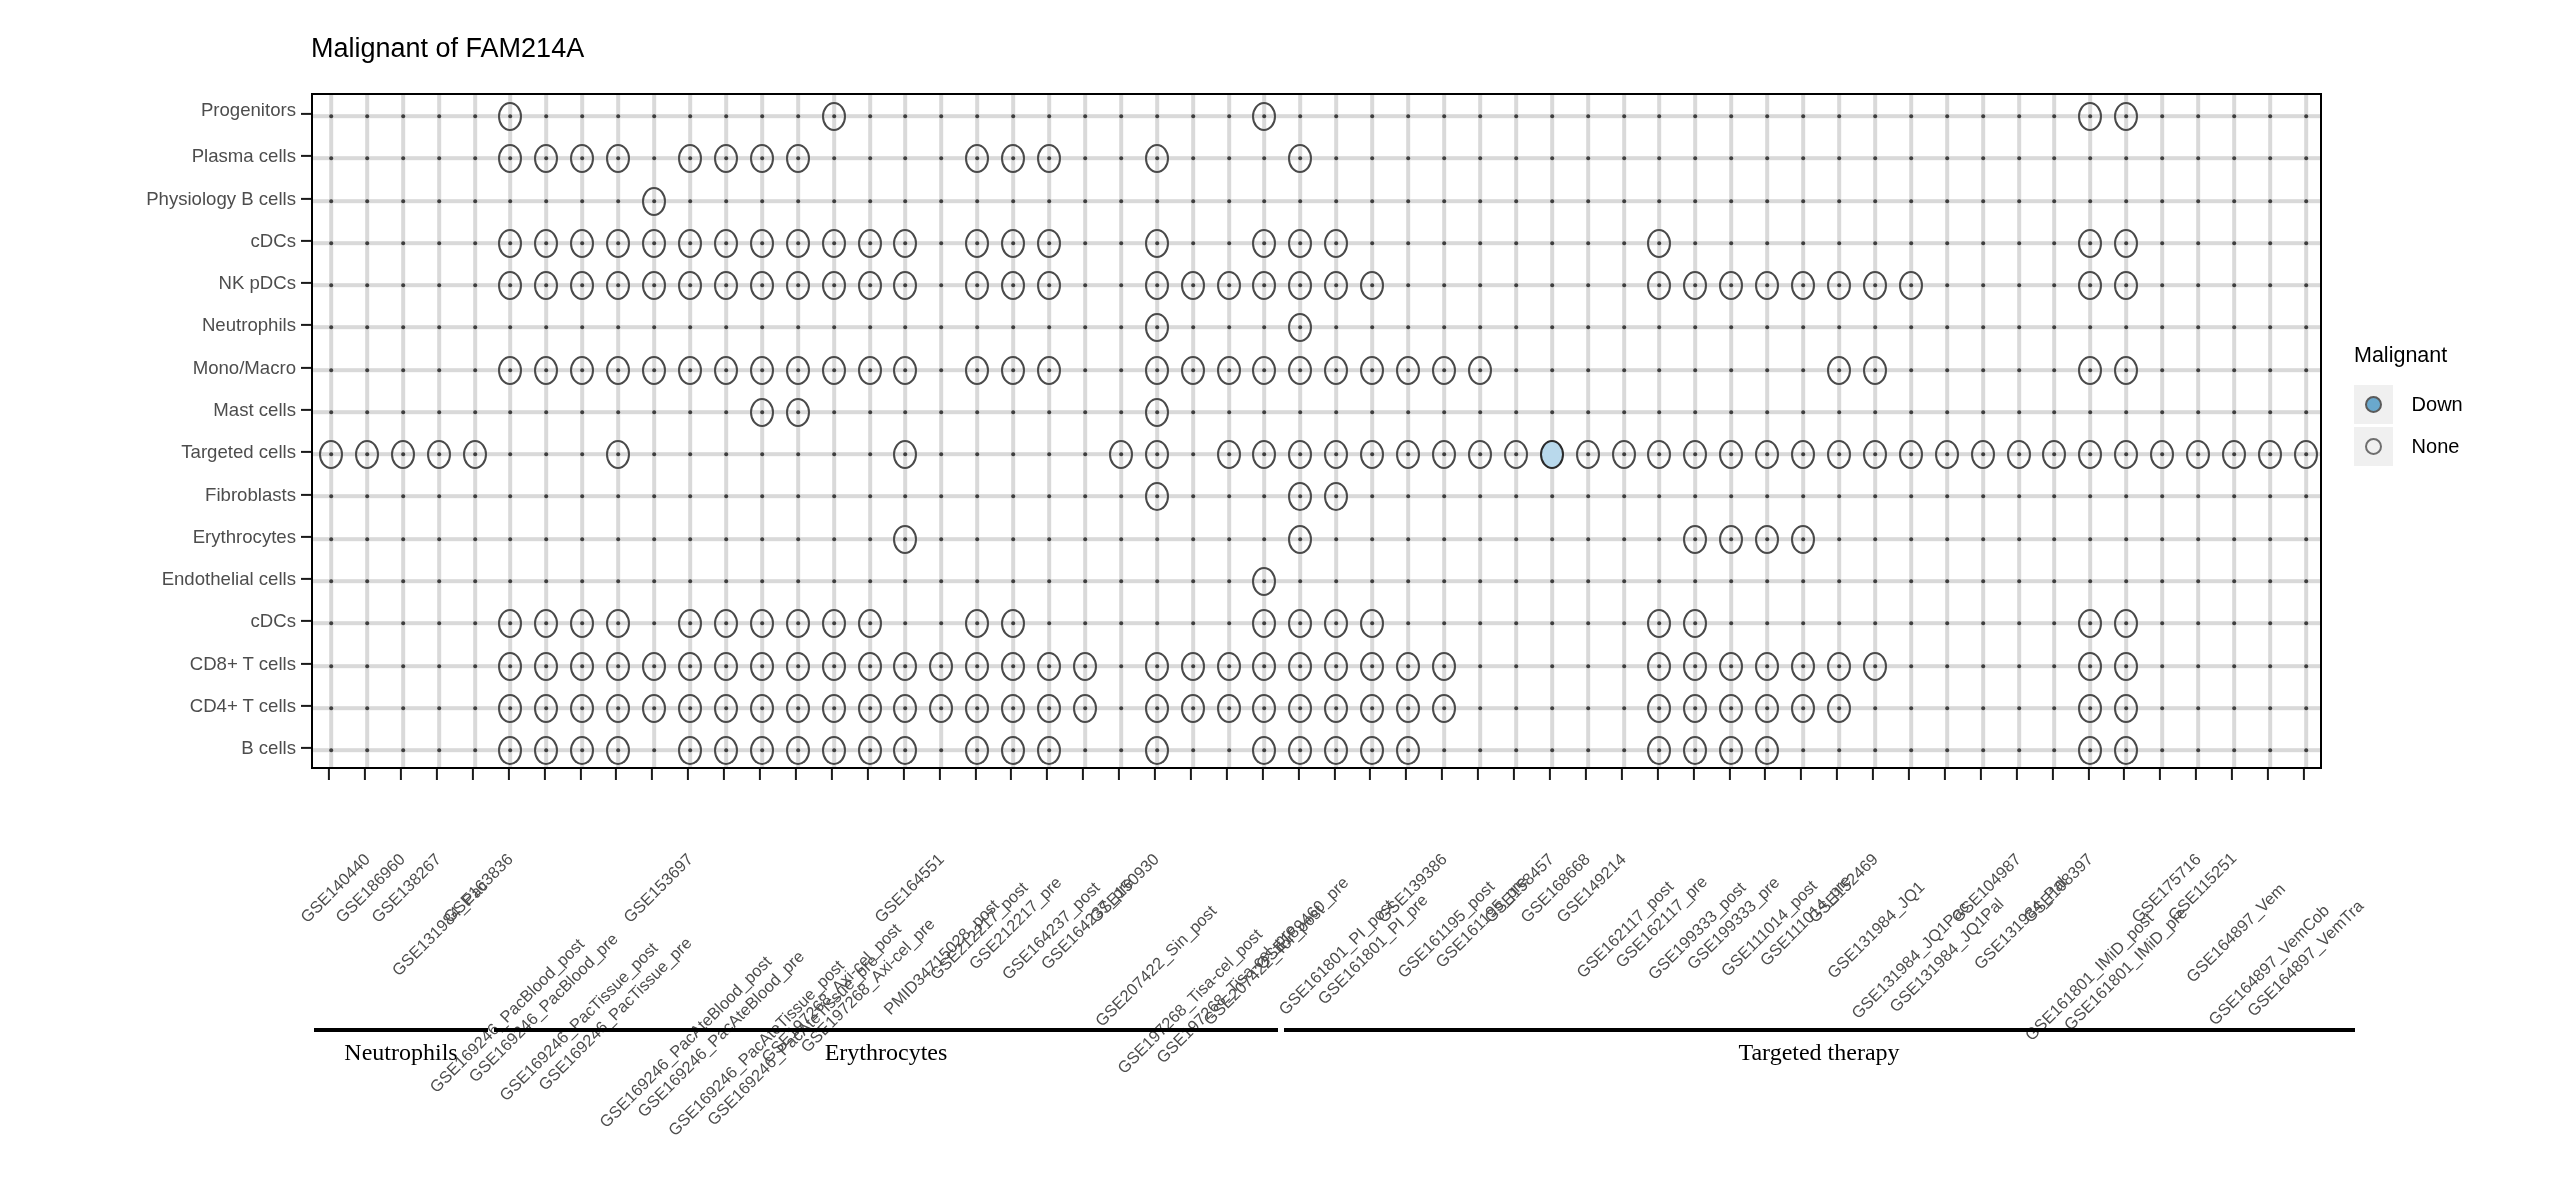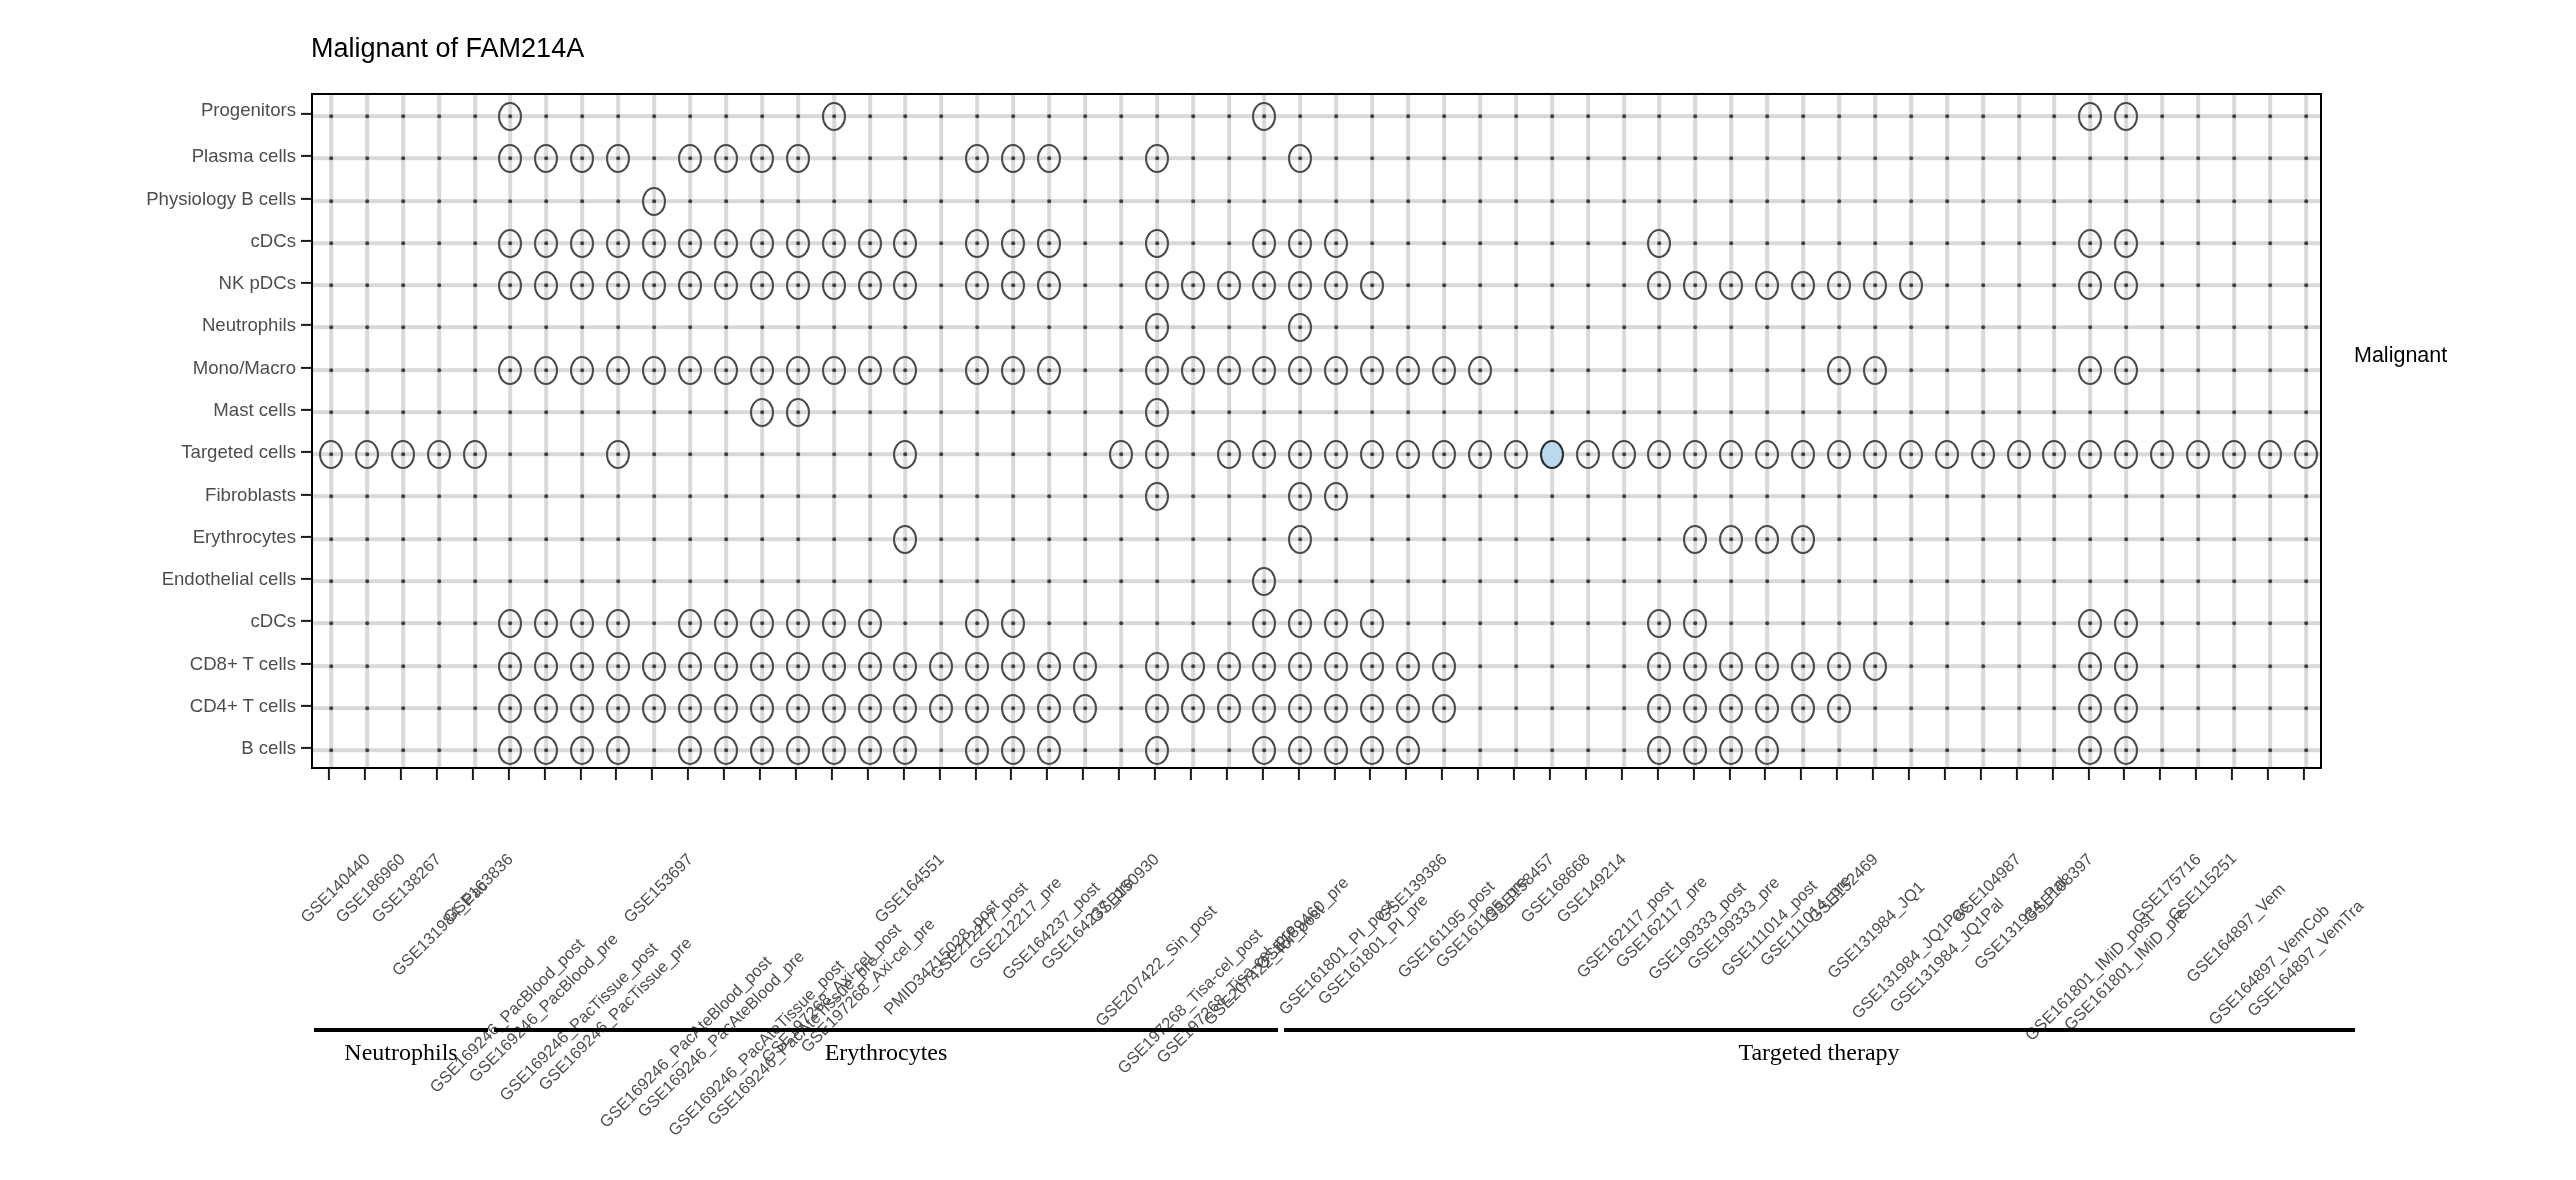--- a/index.html
+++ b/index.html
@@ -1525,16 +1525,30 @@
       <div class="grpbar" style="left: 314px; width: 174px;"></div>
       <div class="grplabel" style="left: 401px;">Neutrophils</div>
       <div class="grpbar" style="left: 494px; width: 784px;"></div>
       <div class="grplabel" style="left: 886px;">Erythrocytes</div>
       <div class="grpbar" style="left: 1284px; width: 1071px;"></div>
       <div class="grplabel" style="left: 1819px;">Targeted therapy</div>
     </div>
 
   <div id="legend">
     <div id="legend-title">Malignant</div>
+    <div id="legend-items">
+        <div class="legrow">
+          <div class="legkey">
+            <div class="legswatch down"></div>
+          </div>
+          <div class="legtext">Down</div>
+        </div>
+        <div class="legrow">
+          <div class="legkey">
+            <div class="legswatch"></div>
+          </div>
+          <div class="legtext">None</div>
+        </div>
+      </div>
   </div>
 
 </div>
 
 
 </body></html>

